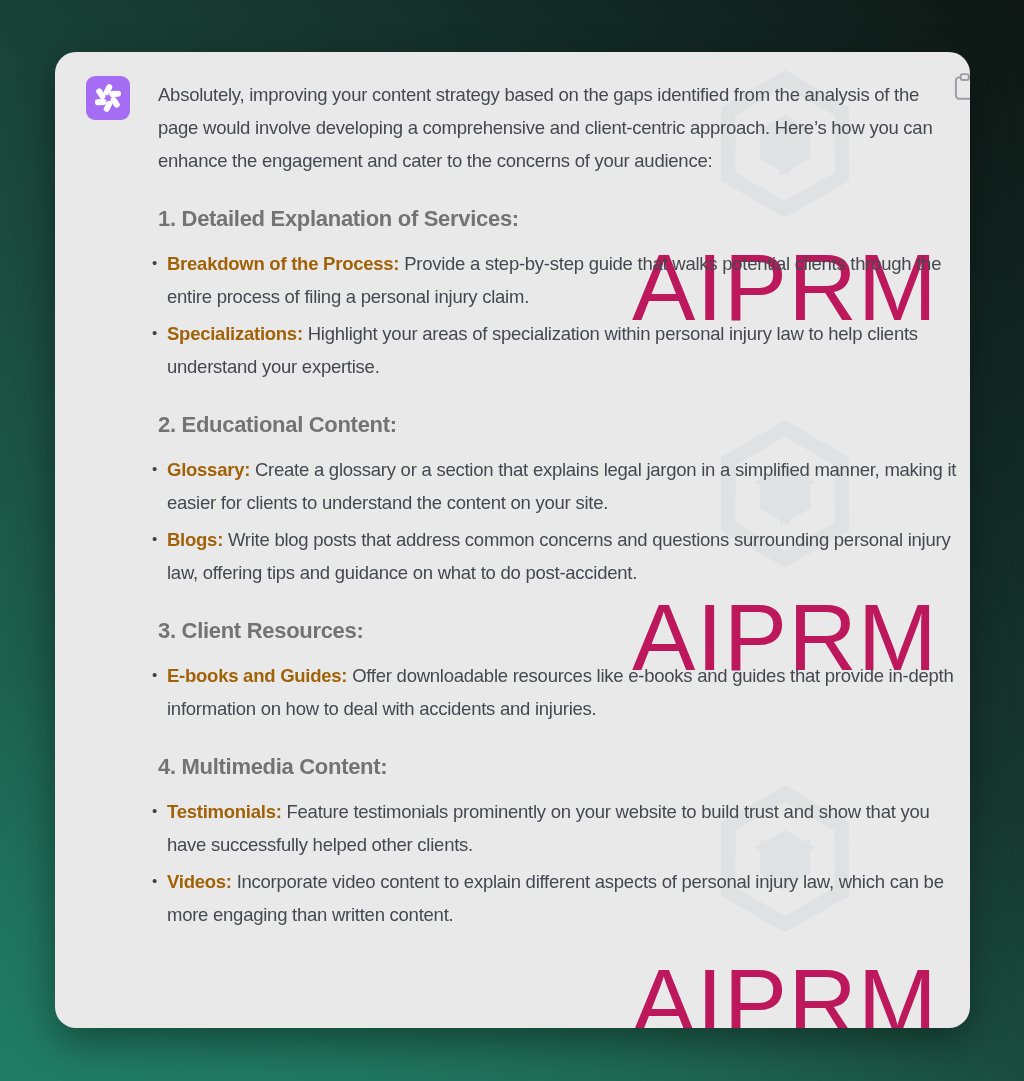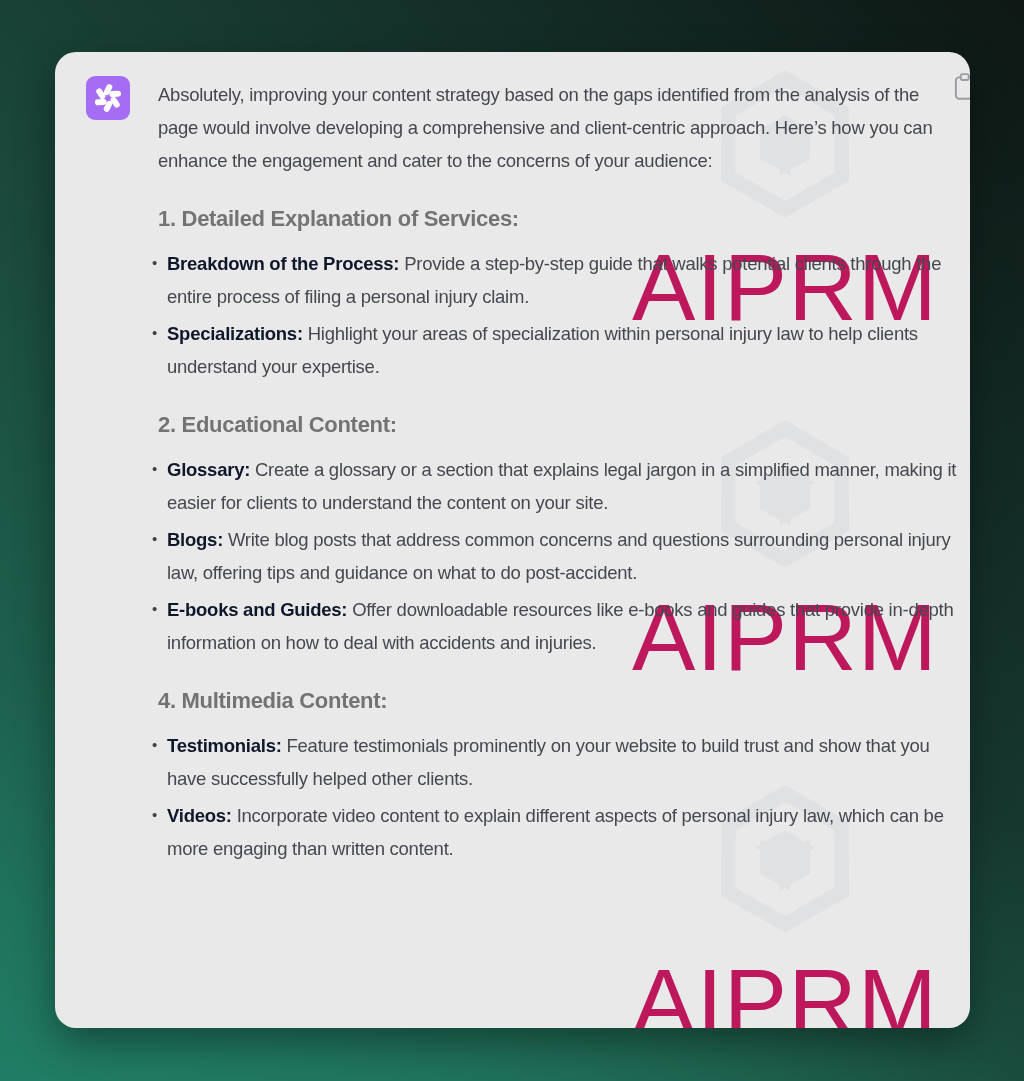--- a/index.html
+++ b/index.html
@@ -47,21 +47,21 @@
   .section-heading {
     font-size:22px; line-height:28px; font-weight:700; letter-spacing:-0.3px;
     color:#737373; margin:28px 0 14px 0;
   }
   .bullets { list-style:none; margin:0; padding:0 0 0 9px; }
   .bullets li { position:relative; margin:0 0 4px 0; }
   .bullets li::before {
     content:"\2022"; position:absolute; left:-15px; top:-1px;
     font-size:15px; line-height:33px; color:#3f424a;
   }
-  .bullets strong { color:#0f172a; font-weight:700; }
+  .bullets strong { color:#a16207; font-weight:700; }
 </style>
 </head>
 <body>
 
 <svg width="0" height="0" style="position:absolute" aria-hidden="true">
   <defs>
     <g id="aiprm-face">
       <polygon points="-36,-21 0,-42 36,-21 36,-11.5 0,-32.5 -36,-11.5"></polygon>
       <polygon points="-17,-6.5 0,-16.5 17,-6.5 0,3.5"></polygon>
     </g>
@@ -158,20 +158,21 @@
           <span>Create a glossary or a section that explains legal jargon in a simplified manner, making it easier for clients to understand the content on your site.</span>
         </li>
         <li>
           <strong>Blogs:</strong>
           <span>Write blog posts that address common concerns and questions surrounding personal injury law, offering tips and guidance on what to do post-accident.</span>
         </li>
       </ul>
     </section>
 
     <section>
+      <h2 class="section-heading">3. Client Resources:</h2>
       <ul class="bullets">
         <li>
           <strong>E-books and Guides:</strong>
           <span>Offer downloadable resources like e-books and guides that provide in-depth information on how to deal with accidents and injuries.</span>
         </li>
       </ul>
     </section>
 
     <section>
       <h2 class="section-heading">4. Multimedia Content:</h2>

